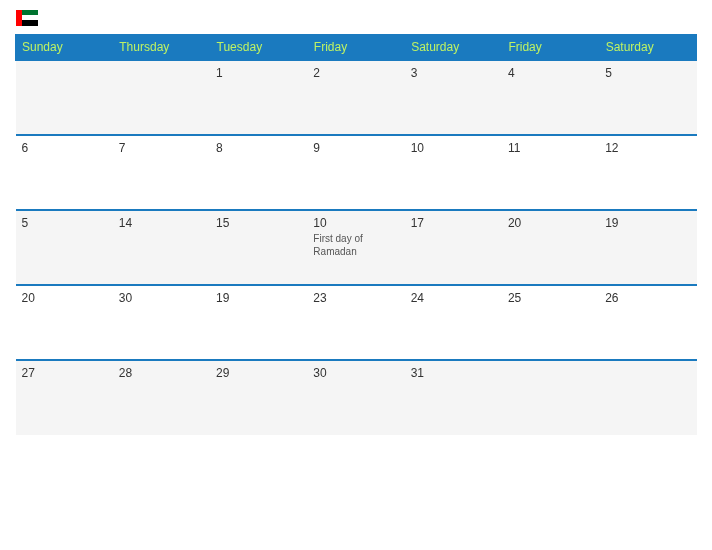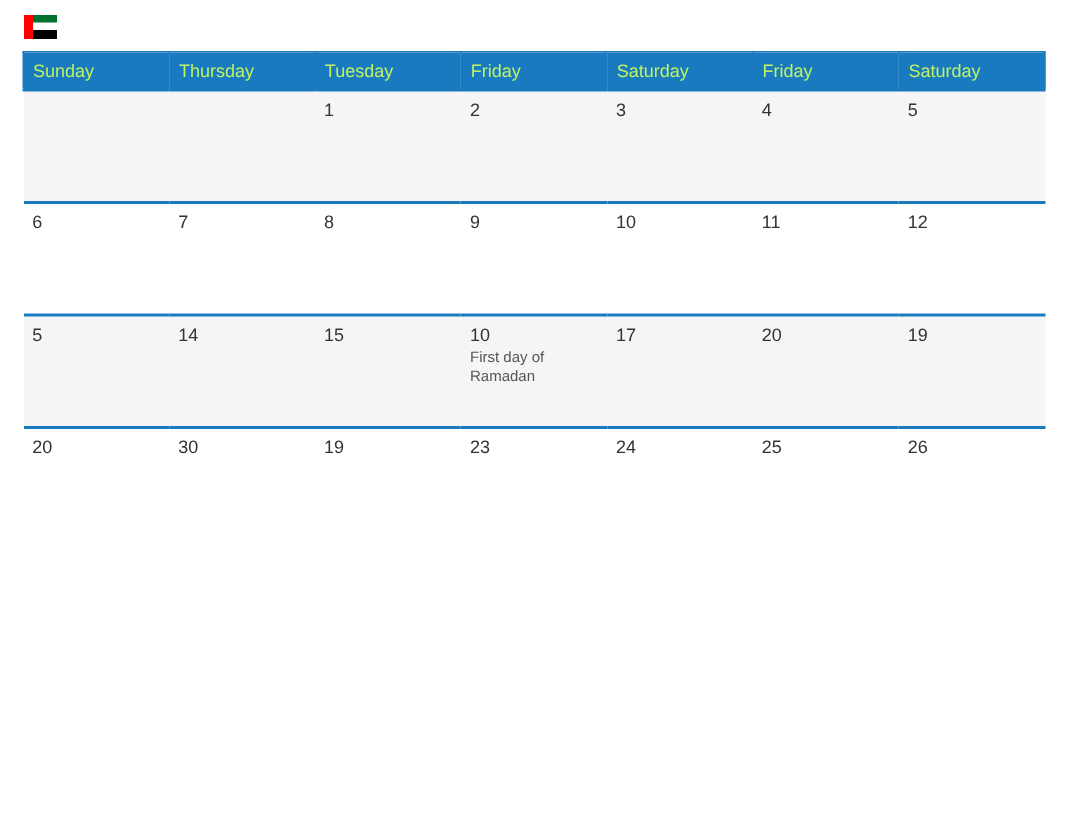--- a/index.html
+++ b/index.html
@@ -208,15 +208,34 @@
           <td>
             <span class="day-number">24</span>
           </td>
           <td>
             <span class="day-number">25</span>
           </td>
           <td>
             <span class="day-number">26</span>
           </td>
         </tr>
+        <tr>
+          <td>
+            <span class="day-number">27</span>
+          </td>
+          <td>
+            <span class="day-number">28</span>
+          </td>
+          <td>
+            <span class="day-number">29</span>
+          </td>
+          <td>
+            <span class="day-number">30</span>
+          </td>
+          <td>
+            <span class="day-number">31</span>
+          </td>
+          <td></td>
+          <td></td>
+        </tr>
       </tbody>
   </table>
 </div>
 
 </body></html>

